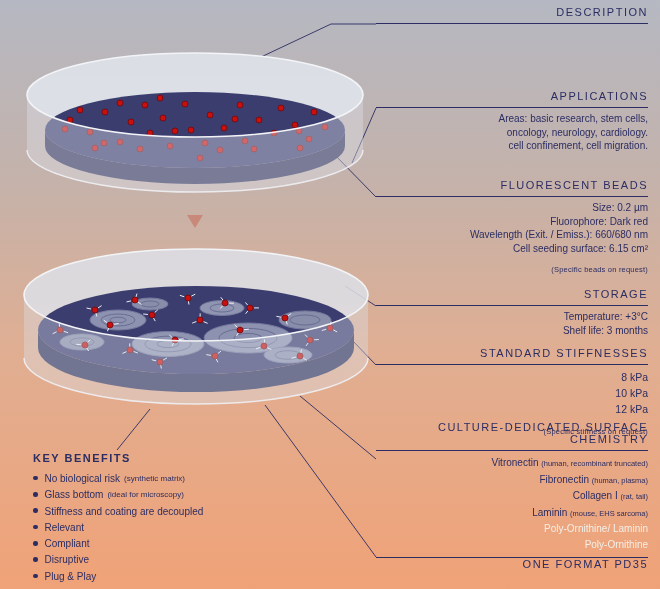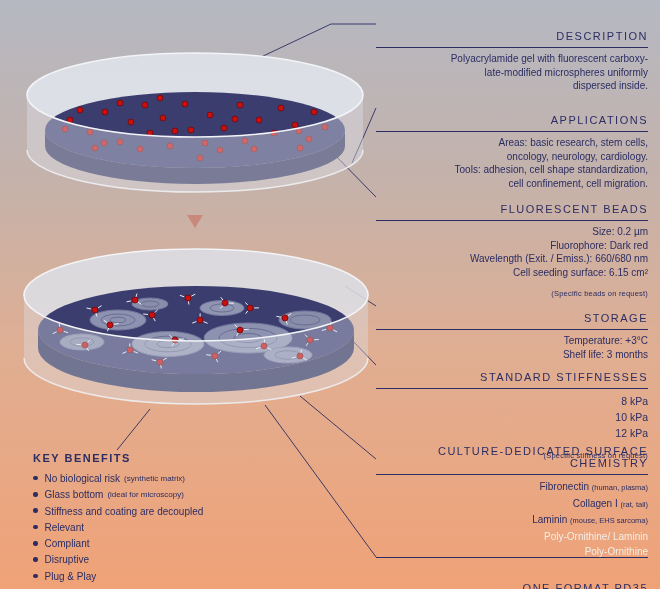--- a/index.html
+++ b/index.html
@@ -7,21 +7,21 @@
   body{
     position:relative;overflow:hidden;
     font-family:"Liberation Sans",sans-serif;
     background:linear-gradient(180deg,#b5b8c2 0%,#c4b2ab 30%,#e0ae92 60%,#f0a277 100%);
     color:#2b2d63;
   }
   #scene{position:absolute;left:0;top:0;width:660px;height:589px}
   .rsec{position:absolute;left:376px;width:272px;text-align:right;color:#2b2d63}
   .rsec h2{
     font-size:11px;font-weight:400;letter-spacing:1.5px;color:#2b2d63;
-    padding-bottom:5px;border-bottom:1px solid #2b2d63;margin-top:24px;
+    padding-bottom:5px;border-bottom:1px solid #2b2d63;
   }
   .rsec .body{margin-top:4px;font-size:10px;line-height:13.5px}
   .rsec .note{font-size:7.5px;margin-top:10px;letter-spacing:.2px}
   .rsec .vals div{font-size:10.5px;line-height:16px}
   .chem-item{font-size:10px;line-height:15.5px;white-space:nowrap}
   .chem-item .nt{font-size:7.5px}
   .chem-item.muted{color:#f3efe8}
   .format{border-top:1px solid #2b2d63;}
   .format h2{border-bottom:none;padding-bottom:0}
   .benefits{position:absolute;left:33px;top:452px;width:320px}
@@ -224,33 +224,27 @@
         <circle cx="188" cy="298" r="3" fill="#c8100f" stroke="#70090b" stroke-width="0.8"></circle>
       </g>
     <path d="M24,295 A172,46 0 0 0 368,295 L368,358 A172,46 0 0 1 24,358 Z" fill="#dde1e9" opacity="0.38"></path>
     <path d="M24,358 A172,46 0 0 0 368,358" fill="none" stroke="#eef0f4" stroke-width="1.5" opacity="0.9"></path>
     <ellipse cx="196" cy="295" rx="172" ry="46" fill="none" stroke="#f2f4f7" stroke-width="1.6"></ellipse>
   </g>
 </svg>
 
 <section class="rsec" style="top:6px">
   <h2>DESCRIPTION</h2>
-  <div class="body">
-    <div>Polyacrylamide gel with fluorescent carboxy-</div>
-    <div>late-modified microspheres uniformly</div>
-    <div>dispersed inside.</div>
-  </div>
 </section>
 
 <section class="rsec" style="top:90px">
   <h2>APPLICATIONS</h2>
   <div class="body">
     <div>Areas: basic research, stem cells,</div>
     <div>oncology, neurology, cardiology.</div>
-    <div>Tools: adhesion, cell shape standardization,</div>
     <div>cell confinement, cell migration.</div>
   </div>
 </section>
 
 <section class="rsec" style="top:179px">
   <h2>FLUORESCENT BEADS</h2>
   <div class="body">
     <div>Size: 0.2 µm</div>
     <div>Fluorophore: Dark red</div>
     <div>Wavelength (Exit. / Emiss.): 660/680 nm</div>
@@ -273,20 +267,21 @@
     <div>8 kPa</div>
     <div>10 kPa</div>
     <div>12 kPa</div>
   </div>
   <div class="note">(Specific stiffness on request)</div>
 </section>
 
 <section class="rsec" style="top:421px">
   <h2>CULTURE-DEDICATED SURFACE CHEMISTRY</h2>
   <div class="body">
+    <div class="chem-item"><span class="nm">Vitronectin</span> <span class="nt">(human, recombinant truncated)</span></div>
     <div class="chem-item"><span class="nm">Fibronectin</span> <span class="nt">(human, plasma)</span></div>
     <div class="chem-item"><span class="nm">Collagen I</span> <span class="nt">(rat, tail)</span></div>
     <div class="chem-item"><span class="nm">Laminin</span> <span class="nt">(mouse, EHS sarcoma)</span></div>
     <div class="chem-item muted"><span class="nm">Poly-Ornithine/ Laminin</span></div>
     <div class="chem-item muted"><span class="nm">Poly-Ornithine</span></div>
   </div>
 </section>
 
 <section class="rsec format" style="top:557px">
   <h2>ONE FORMAT PD35</h2>

